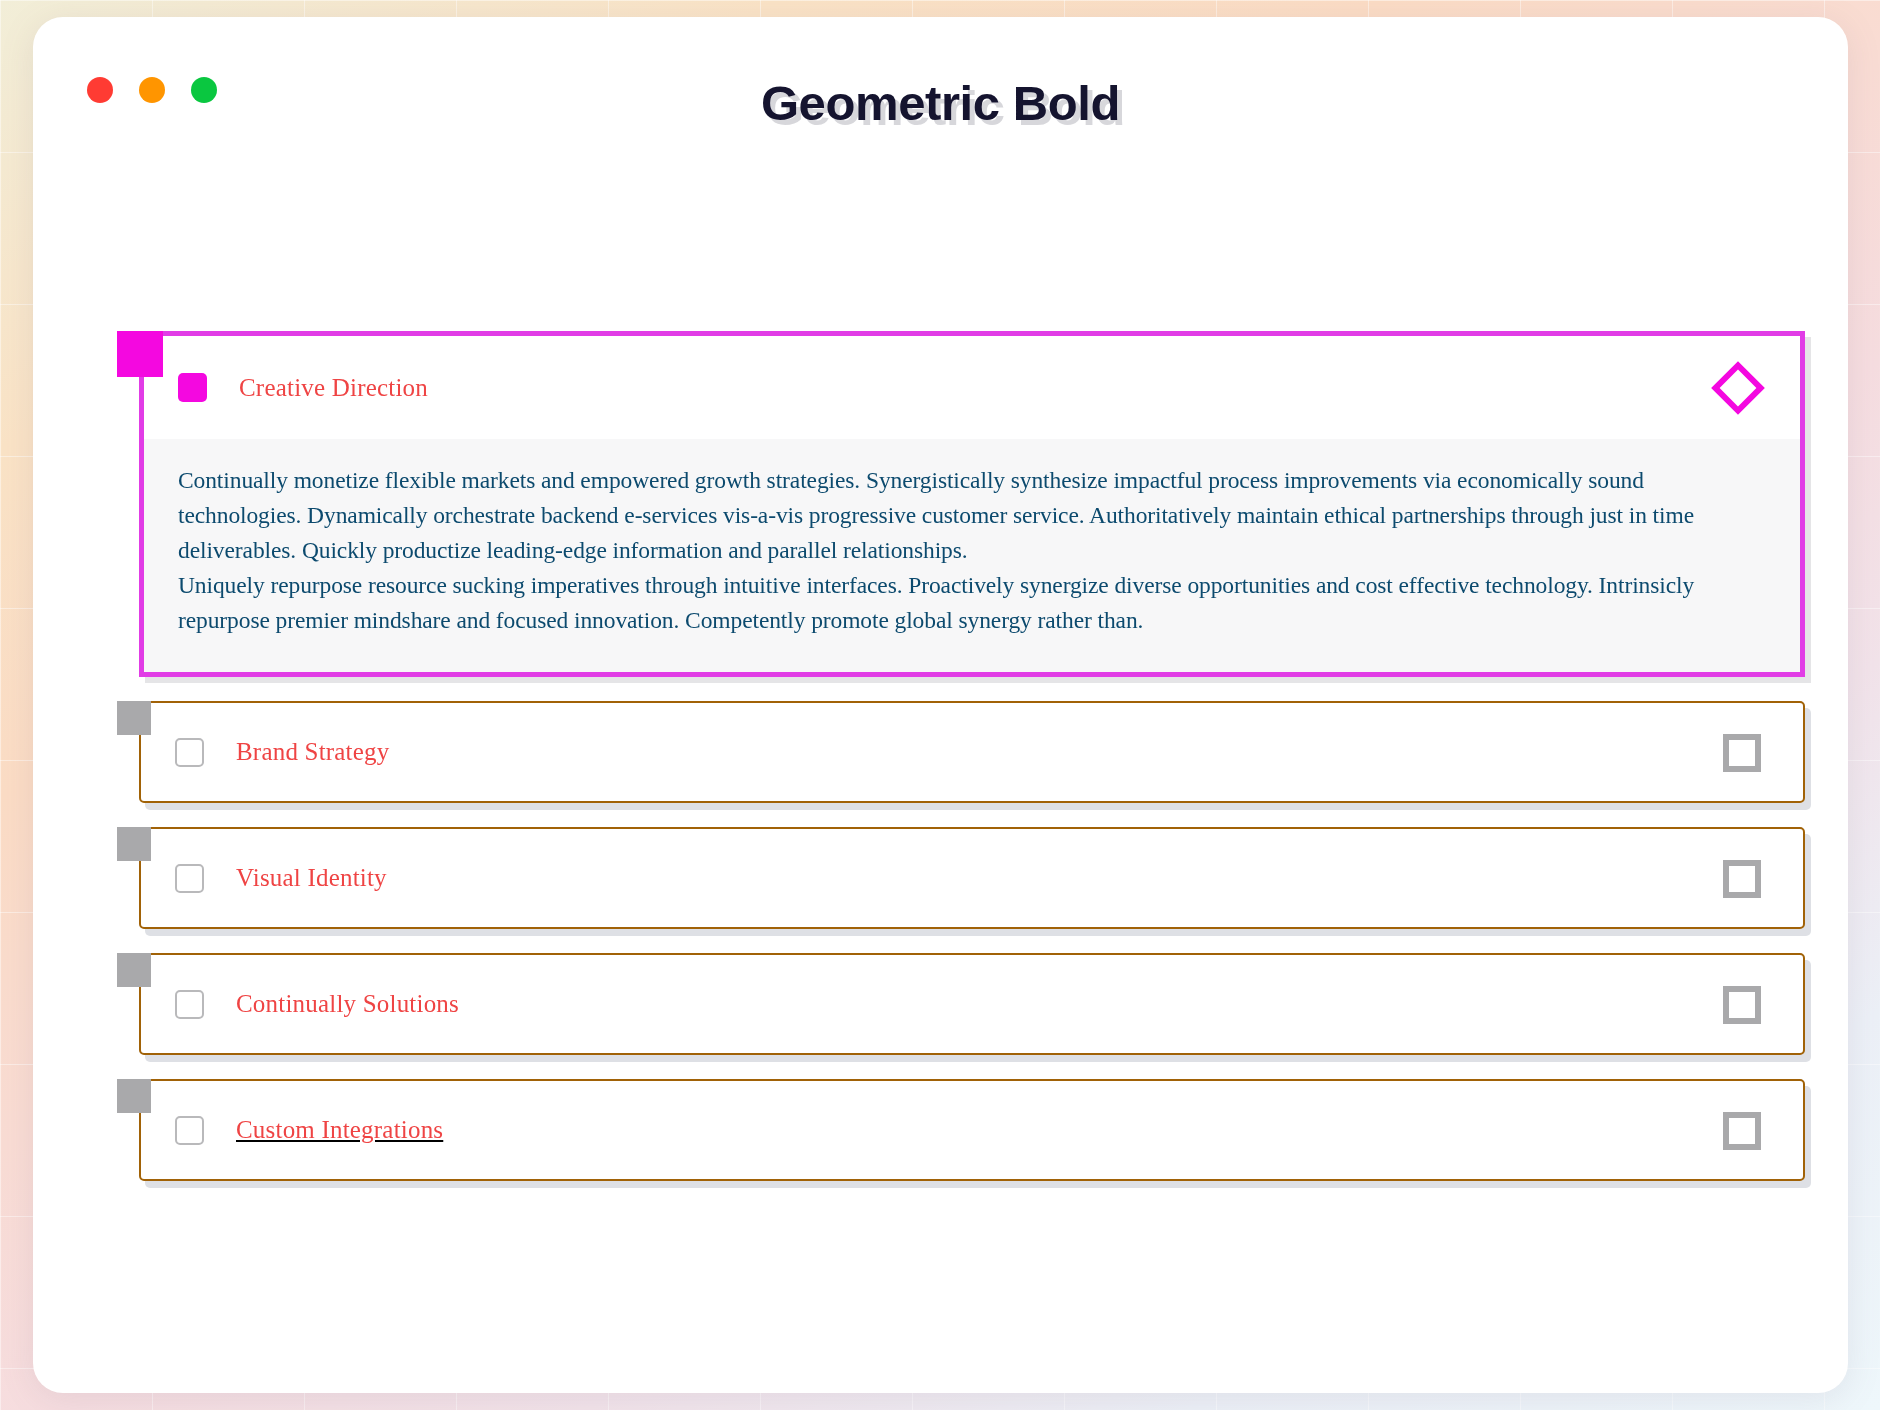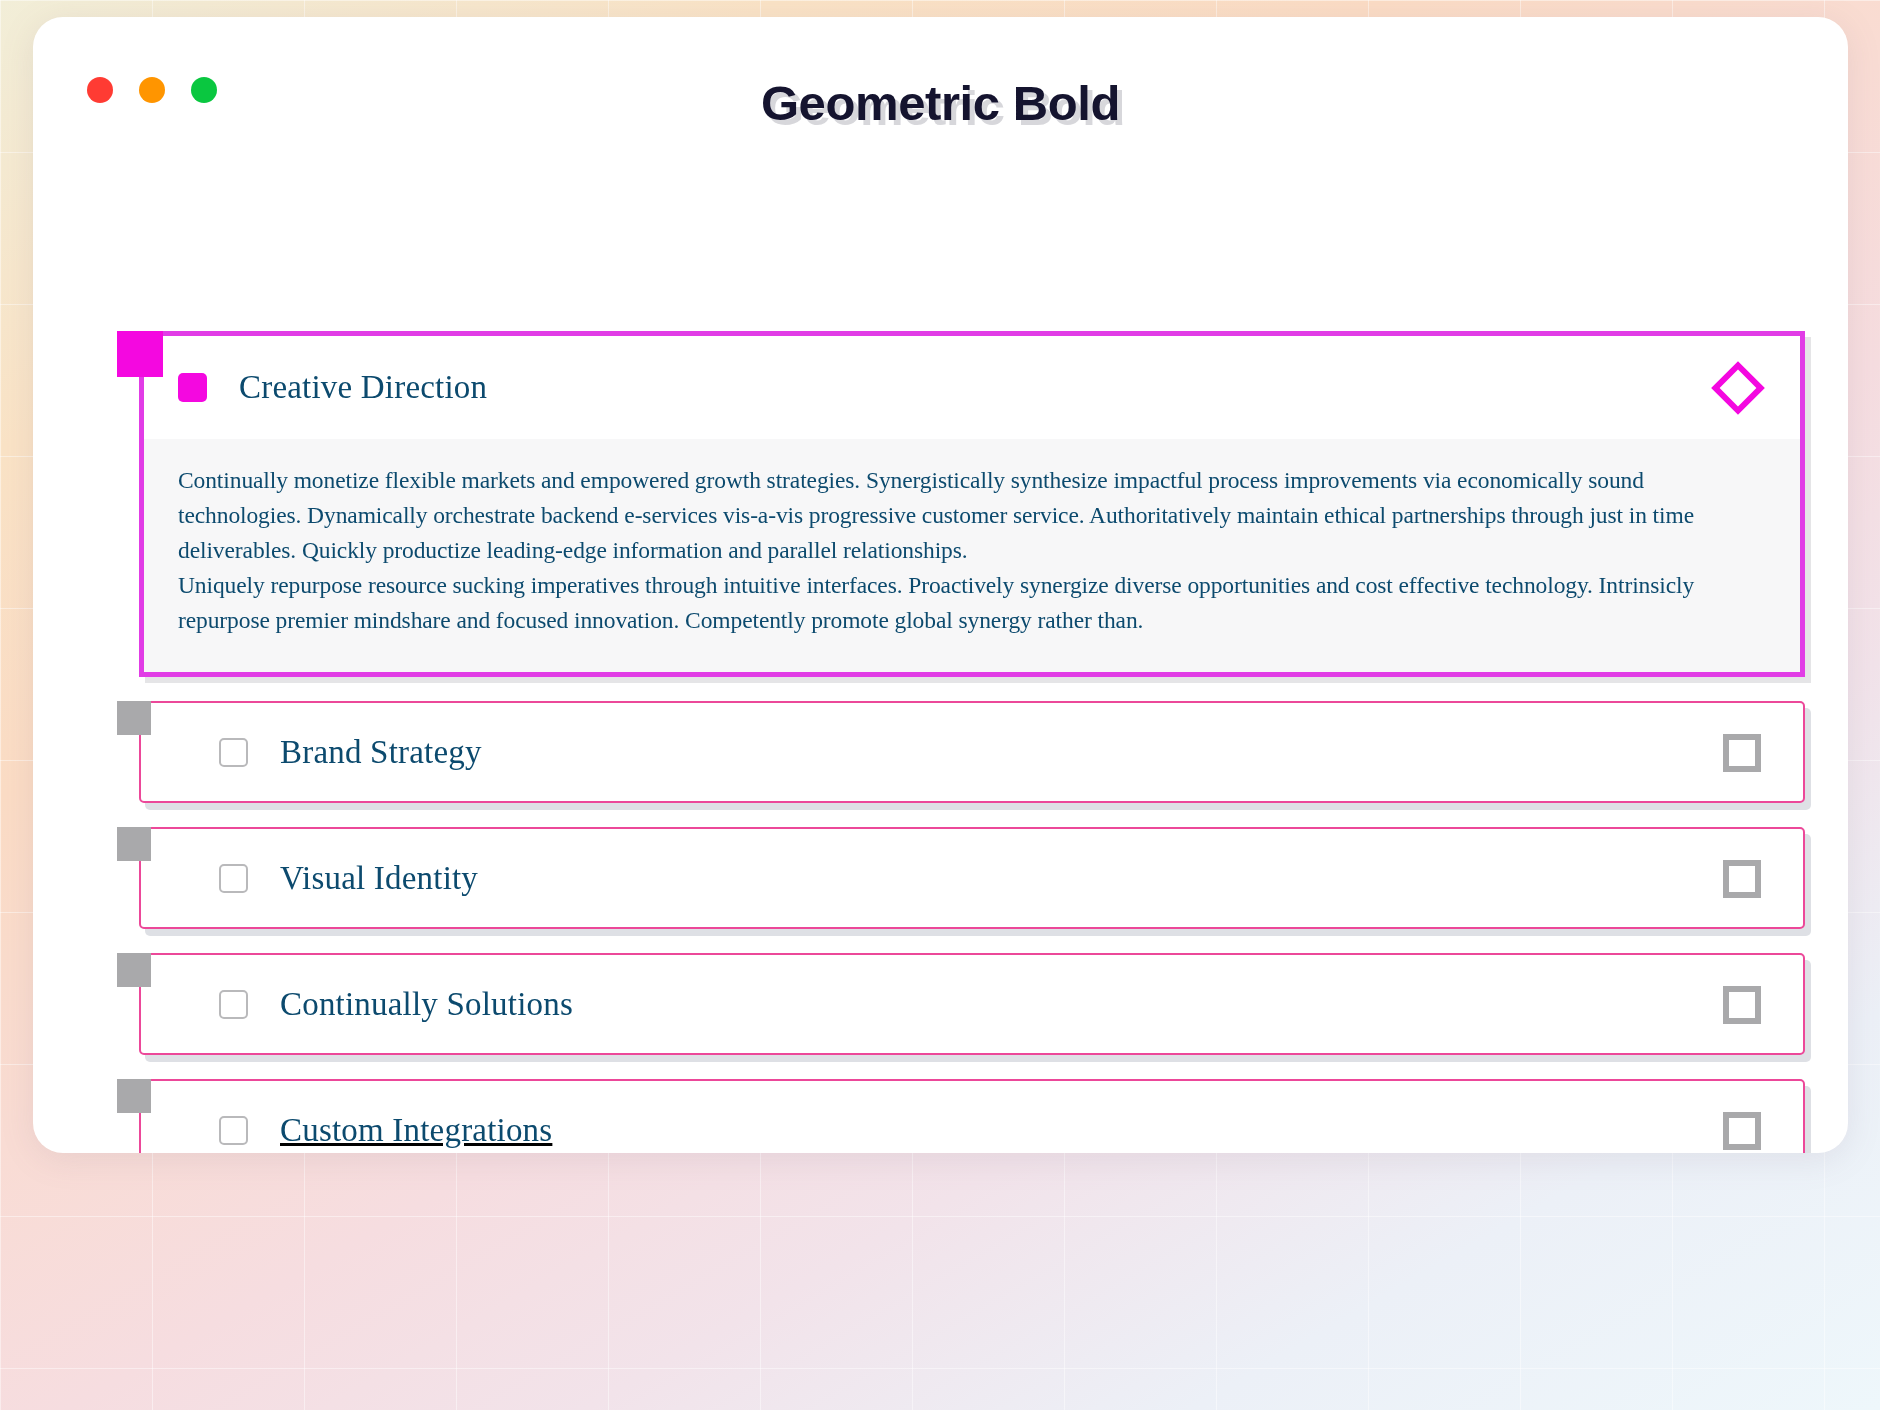--- a/index.html
+++ b/index.html
@@ -35,21 +35,21 @@
     background-size: 152px 152px;
     pointer-events: none;
   }
 
   
   .window {
     position: absolute;
     left: 33px;
     top: 17px;
     width: 1815px;
-    height: 1136px;
+    height: 1376px;
     background: #ffffff;
     border-radius: 30px;
     box-shadow: 0 6px 34px rgba(120,110,130,0.13);
     overflow: hidden;
   }
 
   .titlebar {
     position: relative;
     height: 128px;
   }
@@ -108,25 +108,24 @@
     z-index: 2;
   }
 
   .acc-item.expanded .acc-card {
     border: 5px solid #e13ce6;
     box-shadow: 6px 6px 0 rgba(150,150,160,0.25);
     margin-top: 18px;
   }
 
   .acc-item.collapsed .acc-card {
-    border: 2px solid #ec4899;
+    border: 2px solid #a16207;
     border-radius: 5px;
     box-shadow: 6px 7px 0 rgba(190,194,204,0.5);
     margin-top: 14px;
-    padding-left: 44px;
   }
 
   .acc-header {
     display: flex;
     align-items: center;
     padding: 0 34px;
     height: 103px;
   }
   .acc-item.collapsed .acc-header { height: 98px; }
 
@@ -138,22 +137,22 @@
     border-radius: 5px;
   }
   .acc-item.expanded .acc-check { background: #f408e0; }
   .acc-item.collapsed .acc-check {
     background: #ffffff;
     border: 2px solid #b9b9bb;
   }
 
   .acc-label {
     font-family: "Liberation Serif", "DejaVu Serif", serif;
-    font-size: 33px;
-    color: #0c4a6e;
+    font-size: 25px;
+    color: #ef4444;
     letter-spacing: 0.2px;
     flex: 1 1 auto;
   }
 
   .acc-marker { flex: 0 0 auto; width: 56px; height: 56px; position: relative; }
 
   .diamond {
     position: absolute;
     left: 9px; top: 9px;
     width: 38px; height: 38px;

